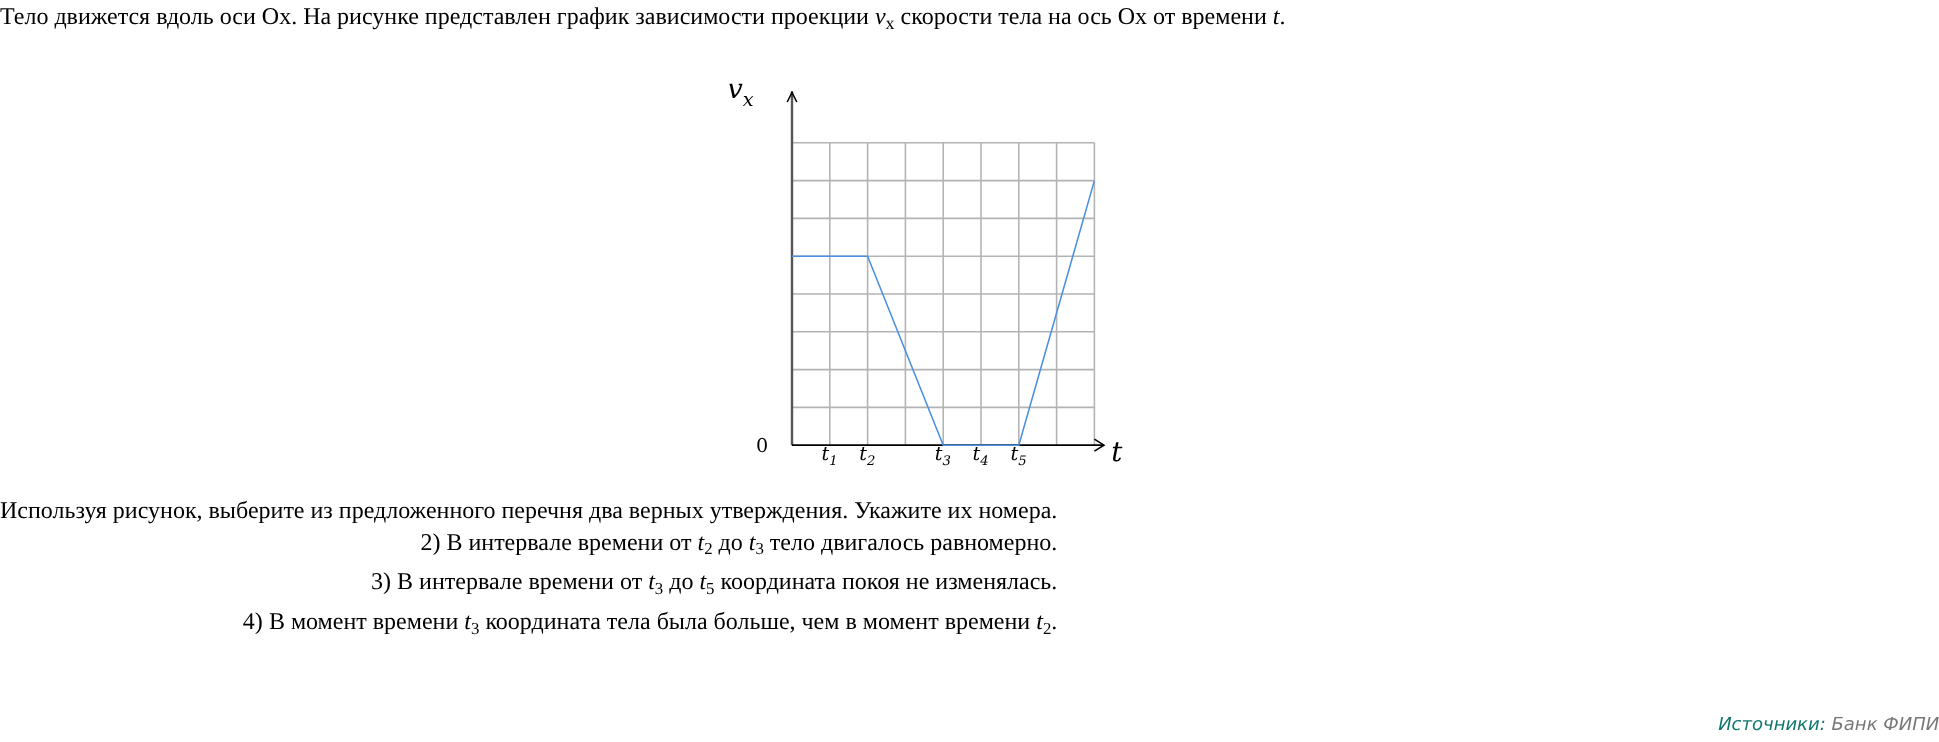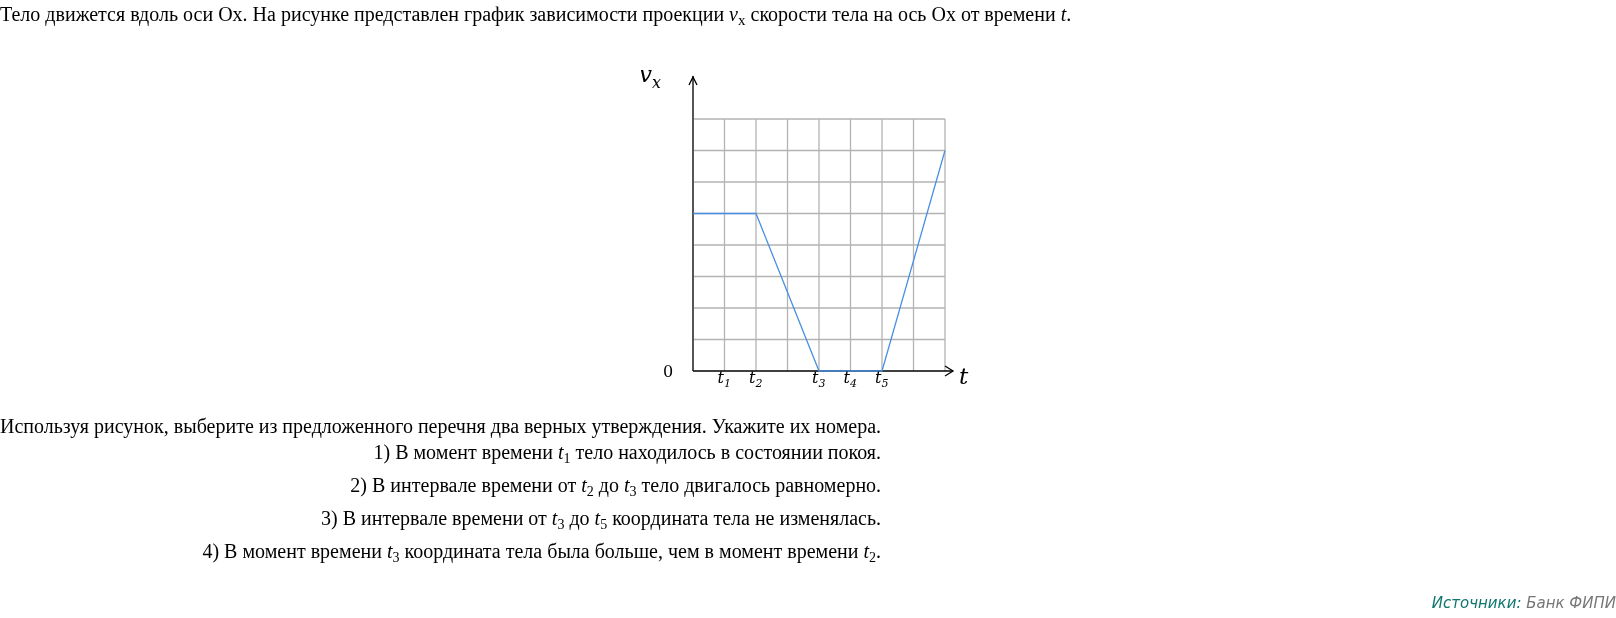--- a/index.html
+++ b/index.html
@@ -6,21 +6,21 @@
   body {
     width: 1616px; height: 618px; position: relative; overflow: hidden;
     font-family: "Liberation Serif", "DejaVu Serif", serif;
     color: #000; font-size: 20px;
   }
   .line { position: absolute; left: 0; white-space: nowrap; line-height: 26px; text-align: right; }
   .math { font-style: italic; }
   .sub { font-size: 14px; vertical-align: -4px; font-style: normal; }
   .subx { font-size: 15px; vertical-align: -4px; font-style: normal; }
   #intro { top: 1px; }
-  #figure { position: absolute; left: 641px; top: 56px; width: 360px; height: 350px; }
+  #figure { position: absolute; left: 608px; top: 56px; width: 360px; height: 350px; }
   #question { top: 413px; }
   .opt { }
   #sources {
     position: absolute; right: 0; top: 593px;
     font-family: "DejaVu Sans", "Liberation Sans", sans-serif;
     font-style: italic; font-size: 15px; line-height: 20px; white-space: nowrap;
   }
   #sources .src-label { color: #0f766e; }
   #sources .src-value { color: #777; margin-top: 10px; }
 </style>
@@ -67,23 +67,22 @@
         <text x="171" y="327" font-family="&quot;DejaVu Serif&quot;, &quot;Liberation Serif&quot;, serif" font-size="16" font-style="italic" fill="#000"><tspan>t</tspan><tspan font-size="11" dy="4.48">3</tspan></text>
         <text x="202.5" y="327" font-family="&quot;DejaVu Serif&quot;, &quot;Liberation Serif&quot;, serif" font-size="16" font-style="italic" fill="#000"><tspan>t</tspan><tspan font-size="11" dy="4.48">4</tspan></text>
         <text x="234" y="327" font-family="&quot;DejaVu Serif&quot;, &quot;Liberation Serif&quot;, serif" font-size="16" font-style="italic" fill="#000"><tspan>t</tspan><tspan font-size="11" dy="4.48">5</tspan></text>
       </g>
   </svg>
 </div>
 
 <div class="line" id="question">
   <div>Используя рисунок, выберите из предложенного перечня два верных утверждения. Укажите их номера.</div>
   <div id="options">
-      <div class="opt"><span>1) </span><span>В момент времени </span><span class="math">t<span class="sub">1</span></span><span> тело находилось в состоянии покоя.</span></div>
       <div class="opt"><span>2) </span><span>В интервале времени от </span><span class="math">t<span class="sub">2</span></span><span> до </span><span class="math">t<span class="sub">3</span></span><span> тело двигалось равномерно.</span></div>
-      <div class="opt"><span>3) </span><span>В интервале времени от </span><span class="math">t<span class="sub">3</span></span><span> до </span><span class="math">t<span class="sub">5</span></span><span> координата тела не изменялась.</span></div>
+      <div class="opt"><span>3) </span><span>В интервале времени от </span><span class="math">t<span class="sub">3</span></span><span> до </span><span class="math">t<span class="sub">5</span></span><span> координата покоя не изменялась.</span></div>
       <div class="opt"><span>4) </span><span>В момент времени </span><span class="math">t<span class="sub">3</span></span><span> координата тела была больше, чем в момент времени </span><span class="math">t<span class="sub">2</span></span><span>.</span></div>
     </div>
 </div>
 
 <div id="sources">
   <span class="src-label">Источники:</span>
   <span class="src-value">Банк ФИПИ</span>
 </div>
 
 </body></html>

